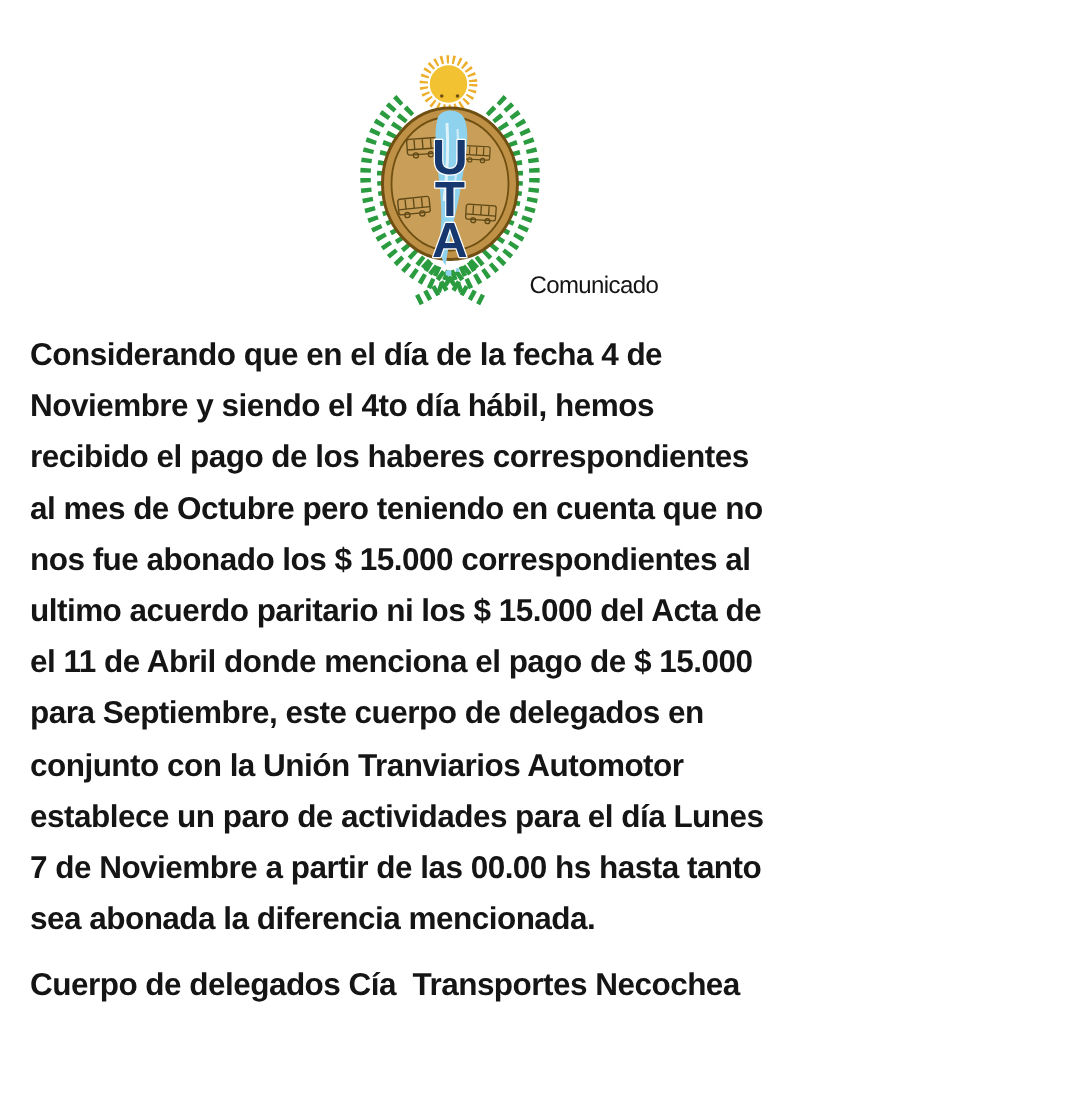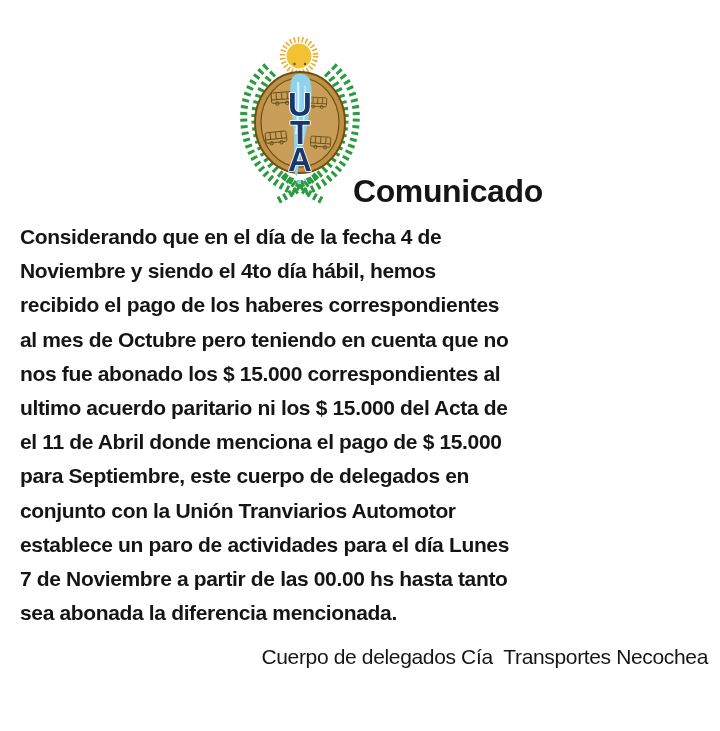--- a/index.html
+++ b/index.html
@@ -15,22 +15,22 @@
     position: absolute;
     left: 235px;
     top: 34px;
     width: 130px;
     height: 178px;
   }
   .title {
     position: absolute;
     left: 353px;
     top: 177px;
-    font-size: 32px;
-    font-weight: bold;
+    font-size: 16px;
+    font-weight: normal;
     letter-spacing: -0.4px;
     line-height: 28px;
     color: var(--text-black, #151515);
     white-space: nowrap;
   }
   .body-text {
     position: absolute;
     left: 20px;
     right: 20px;
     top: 220px;
@@ -38,25 +38,25 @@
     font-size: 21px;
     font-weight: bold;
     letter-spacing: -0.35px;
     line-height: 34.2px;
     color: var(--text-black, #151515);
     white-space: pre-wrap;
   }
   .signature {
     position: absolute;
     left: 20px;
-    right: 12px;
+    right: 37px;
     top: 640px;
-    text-align: right;
+    text-align: left;
     font-size: 21px;
-    font-weight: normal;
+    font-weight: bold;
     letter-spacing: -0.35px;
     line-height: 34.2px;
     color: var(--text-black, #151515);
     white-space: pre-wrap;
   }
   .logo-letter {
     font-family: "Liberation Sans", sans-serif;
     font-weight: bold;
     font-size: 33px;
     paint-order: stroke;

